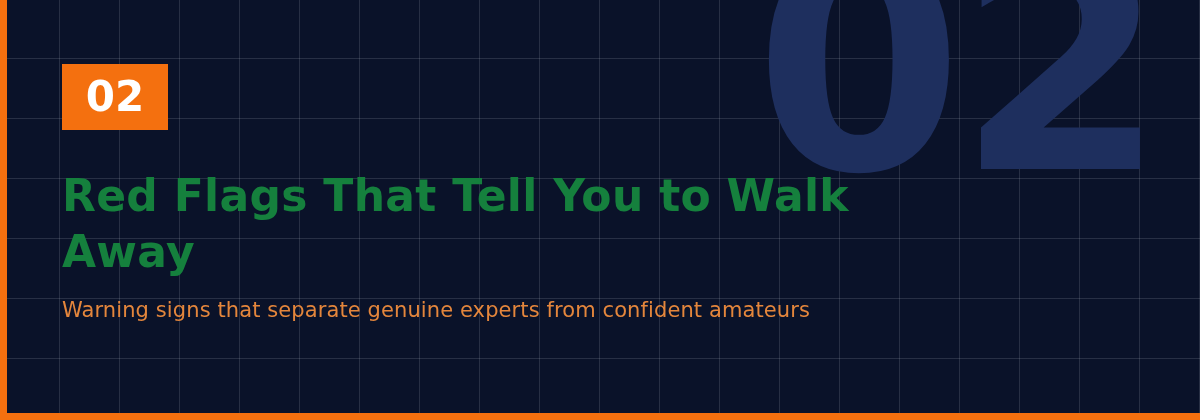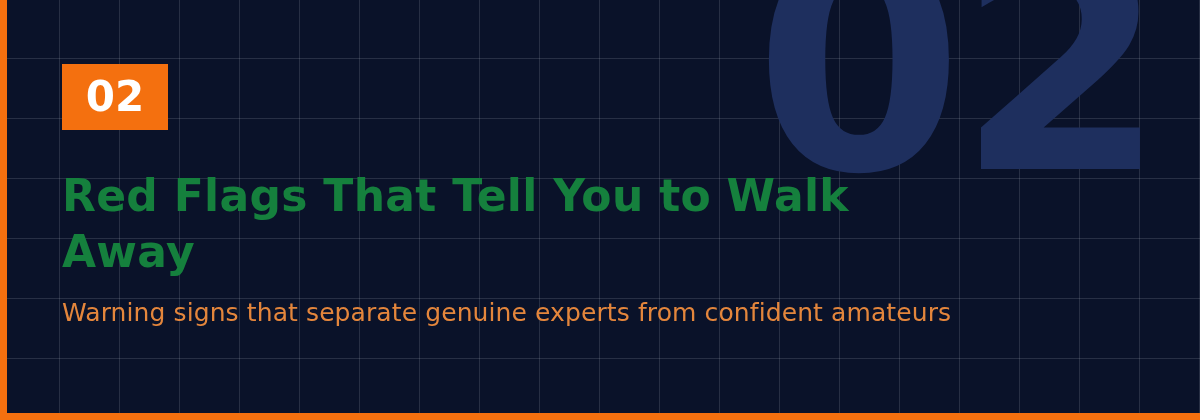--- a/index.html
+++ b/index.html
@@ -101,21 +101,21 @@
     letter-spacing:0.3px;
   }
 
   #subtitle {
     position:absolute;
     left:0;
     top:297px;
     width:950px;
     color:#e4863c;
     font-weight:400;
-    font-size:25px;
+    font-size:21px;
     line-height:1.3;
     letter-spacing:0.1px;
   }
 </style>
 </head>
 <body>
 
 <div id="slide">
 
   <div id="grid"></div>

